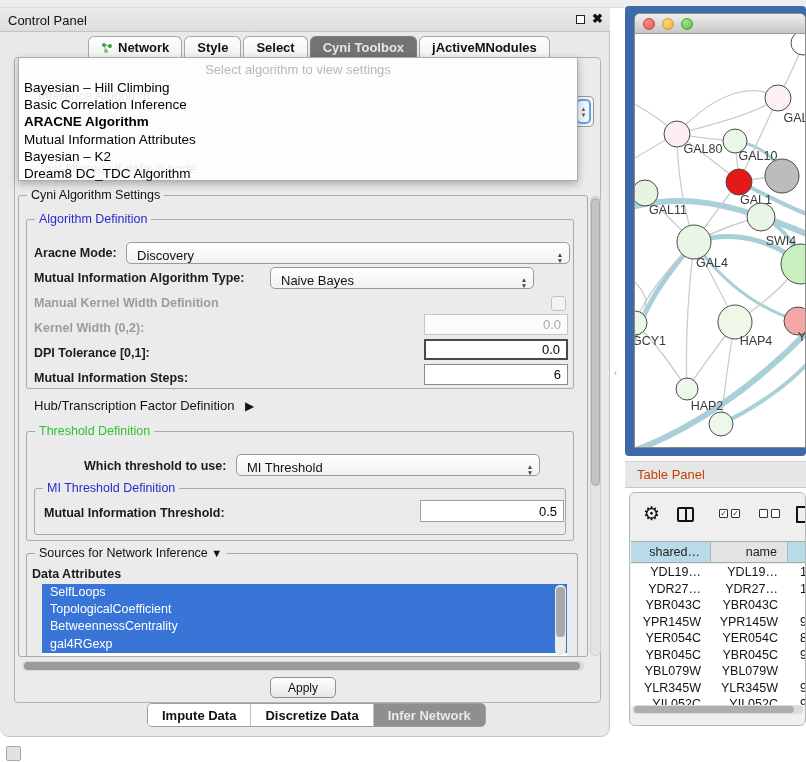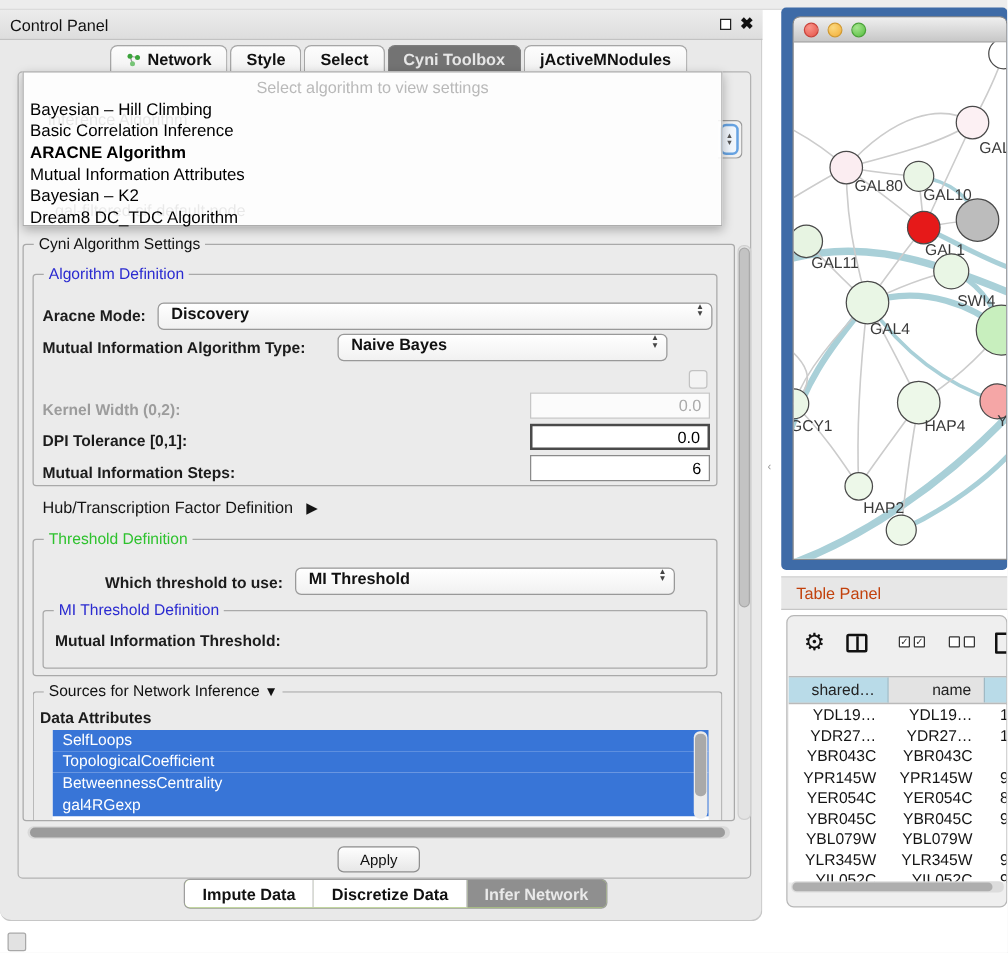--- a/index.html
+++ b/index.html
@@ -49,21 +49,21 @@
   .group { border:1px solid #a9a9a9; border-radius:3px; background:transparent; }
   .group-title { position:absolute; top:-8px; left:8px; background:#ebebeb; padding:0 4px;
     font-size:12.5px; color:#111; white-space:nowrap; }
   .t-blue { color:#2a2ad0; } .t-green { color:#2ec22e; }
 
   .lbl { font-size:12.5px; font-weight:bold; color:#1c1c1c; white-space:nowrap; }
   .lbl.disabled { color:#9c9c9c; }
   .plain { font-size:13px; color:#141414; white-space:nowrap; }
 
   .combo { height:22px; background:linear-gradient(#ffffff,#f1f1f1); border:1px solid #999;
-    border-radius:5px; display:flex; align-items:flex-start;font-weight:bold; }
+    border-radius:5px; display:flex; align-items:flex-end; }
   .combo-value { flex:1; font-size:13px; color:#111; padding-left:10px; }
   .combo-arrows { width:18px; display:flex; flex-direction:column; align-items:center;
     font-size:6.5px; color:#444; line-height:5.5px; }
 
   .field { background:#ffffff; border:1px solid #8a8a8a; display:flex; align-items:center; }
   .field span { flex:1; text-align:right; padding-right:6px; font-size:13px; color:#000; }
   .field.disabled { background:#fbfbfb; border-color:#c6c6c6; }
   .field.disabled span { color:#aaa; }
   .field.focus { border:2px solid #4a4a4a; }
 
@@ -216,20 +216,21 @@
       </span>
   </div>
   <div class="abs lbl" style="left:34px; top:271px;">Mutual Information Algorithm Type:</div>
   <div class="abs combo" style="left:270px; top:267px; width:264px;">
     <span class="combo-value">Naive Bayes</span>
     <span class="combo-arrows">
         <span>▲</span>
         <span>▼</span>
       </span>
   </div>
+  <div class="abs lbl disabled" style="left:34px; top:296px;">Manual Kernel Width Definition</div>
   <div class="abs checkbox" style="left:551px; top:296px;"></div>
   <div class="abs lbl disabled" style="left:34px; top:321px;">Kernel Width (0,2):</div>
   <div class="abs field disabled" style="left:424px; top:314px; width:144px; height:21px;">
     <span>0.0</span>
   </div>
   <div class="abs lbl" style="left:34px; top:346px;">DPI Tolerance [0,1]:</div>
   <div class="abs field focus" style="left:424px; top:339px; width:144px; height:21px;">
     <span>0.0</span>
   </div>
   <div class="abs lbl" style="left:34px; top:371px;">Mutual Information Steps:</div>
@@ -250,20 +251,23 @@
     <span class="combo-value">MI Threshold</span>
     <span class="combo-arrows">
         <span>▲</span>
         <span>▼</span>
       </span>
   </div>
   <div class="abs group" style="left:34px; top:488px; width:532px; height:47px;">
     <span class="group-title t-blue">MI Threshold Definition</span>
   </div>
   <div class="abs lbl" style="left:44px; top:506px;">Mutual Information Threshold:</div>
+  <div class="abs field" style="left:420px; top:500px; width:144px; height:22px; border-color:#a0a0a0;">
+    <span>0.5</span>
+  </div>
 
   <div class="abs group" style="left:26px; top:553px; width:552px; height:104px; border-bottom:none; border-radius:3px 3px 0 0;">
     <span class="group-title">
       <span>Sources for Network Inference</span>
       <span style="font-size:11px;">▼</span>
     </span>
   </div>
   <div class="abs lbl" style="left:32px; top:567px;">Data Attributes</div>
   <div class="abs attr-list">
     <div id="attr-list">

